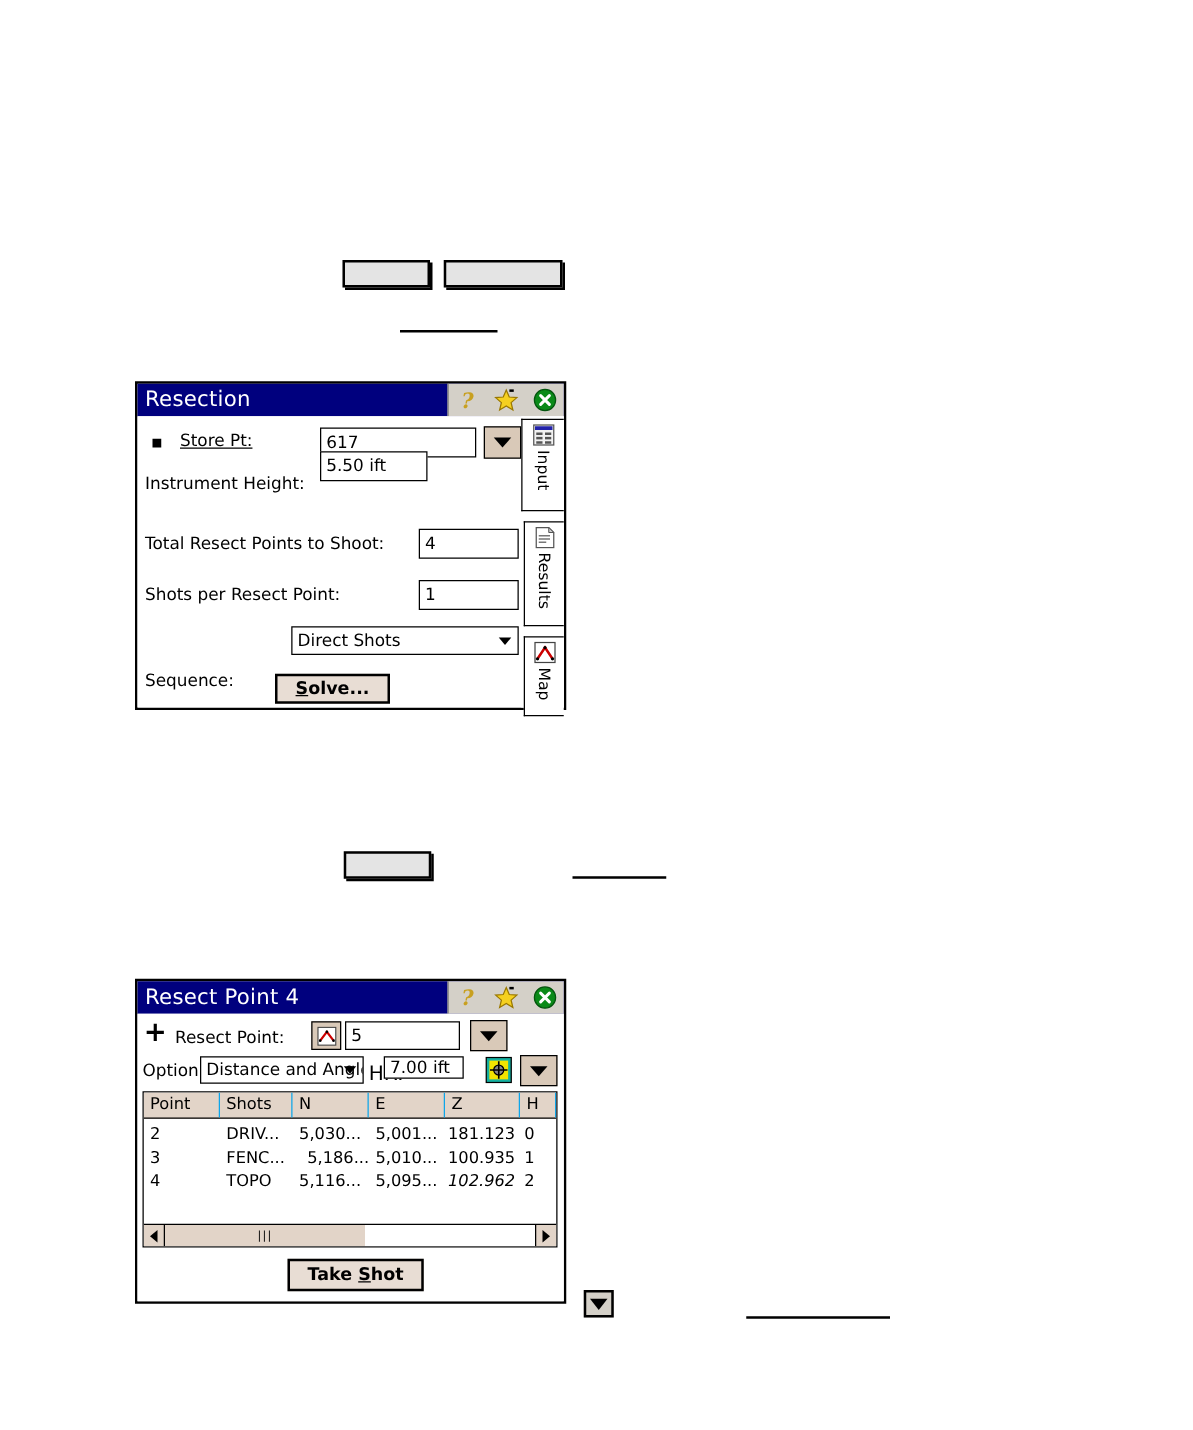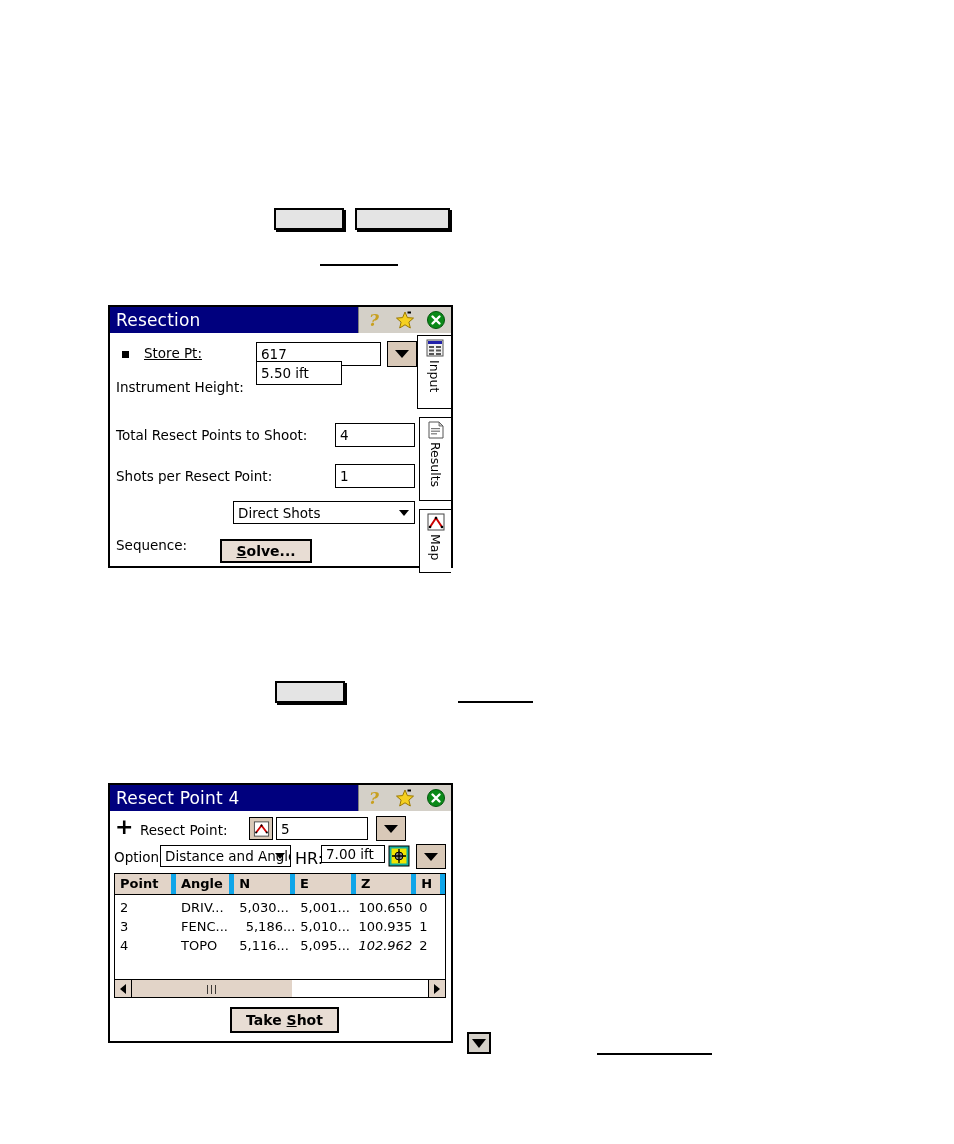--- a/index.html
+++ b/index.html
@@ -202,28 +202,27 @@
     overflow: hidden;
   }
   .grid-head {
     display: flex;
     background: #e2d4c8;
     height: 21px;
     border-bottom: 1px solid #000;
     box-sizing: border-box;
   }
   .grid-head .gh {
-    border-right: 5px solid #0ea5e9;
+    border-right: 1px solid #0ea5e9;
     box-sizing: border-box;
     padding-left: 5px;
     font-size: 13px;
     line-height: 20px;
     overflow: hidden;
     white-space: nowrap;
-    font-weight: bold;
   }
   .grid-row { display: flex; height: 19px; }
   .grid-row .gc {
     box-sizing: border-box;
     padding-left: 5px;
     font-size: 13px;
     line-height: 19px;
     overflow: hidden;
     white-space: nowrap;
   }
@@ -411,49 +410,49 @@
     <div class="dd-btn" style="left:266px; top:5px; width:30px; height:25px;">
       <span class="tri"></span>
     </div>
 
     <span class="lbl" style="left:4px; top:38px;">Option:</span>
     <div class="combo" style="left:50px; top:34px; width:131px; height:22px;">
       <span>Distance and Angle</span>
       <span class="caret"></span>
     </div>
     <span class="lbl" style="left:185px; top:38px; font-size:16px;">HR:</span>
-    <div class="fld" style="left:211px; top:34px; width:64px; height:18px;">7.00 ift</div>
+    <div class="fld" style="left:197px; top:34px; width:64px; height:18px;">7.00 ift</div>
     <div style="position:absolute; left:278px; top:34px; width:22px; height:22px;">
       <svg width="22" height="22" viewBox="0 0 22 22">
         <rect x="1" y="1" width="20" height="20" fill="#14b0a0" stroke="#000" stroke-width="1"></rect>
         <rect x="3.5" y="3.5" width="15" height="15" fill="#f2e400"></rect>
         <circle cx="11" cy="11" r="4" fill="#888" stroke="#000" stroke-width="1"></circle>
         <path d="M11 4 L11 18 M4 11 L18 11" stroke="#000" stroke-width="1.3"></path>
       </svg>
     </div>
     <div class="dd-btn" style="left:306px; top:33px; width:30px; height:25px;">
       <span class="tri"></span>
     </div>
 
     <div class="grid" style="left:4px; top:62px; width:332px; height:125px;">
       <div class="grid-head">
         <div class="gh" style="width:64px;">Point</div>
-        <div class="gh" style="width:61px;">Angle</div>
+        <div class="gh" style="width:61px;">Shots</div>
         <div class="gh" style="width:64px;">N</div>
         <div class="gh" style="width:64px;">E</div>
         <div class="gh" style="width:63px;">Z</div>
         <div class="gh" style="width:30px;">H</div>
       </div>
 
       <div class="grid-row" style="margin-top:3px;">
         <div class="gc" style="width:64px;">2</div>
         <div class="gc" style="width:61px;">DRIV...</div>
         <div class="gc" style="width:64px;">5,030...</div>
         <div class="gc" style="width:64px;">5,001...</div>
-        <div class="gc" style="width:63px; padding-left:2px;">100.650</div>
+        <div class="gc" style="width:63px; padding-left:2px;">181.123</div>
         <div class="gc" style="width:30px; padding-left:3px;">0</div>
       </div>
       <div class="grid-row">
         <div class="gc" style="width:64px;">3</div>
         <div class="gc" style="width:61px;">FENC...</div>
         <div class="gc" style="width:64px;text-align:right;">5,186...</div>
         <div class="gc" style="width:64px;">5,010...</div>
         <div class="gc" style="width:63px; padding-left:2px;">100.935</div>
         <div class="gc" style="width:30px; padding-left:3px;">1</div>
       </div>

